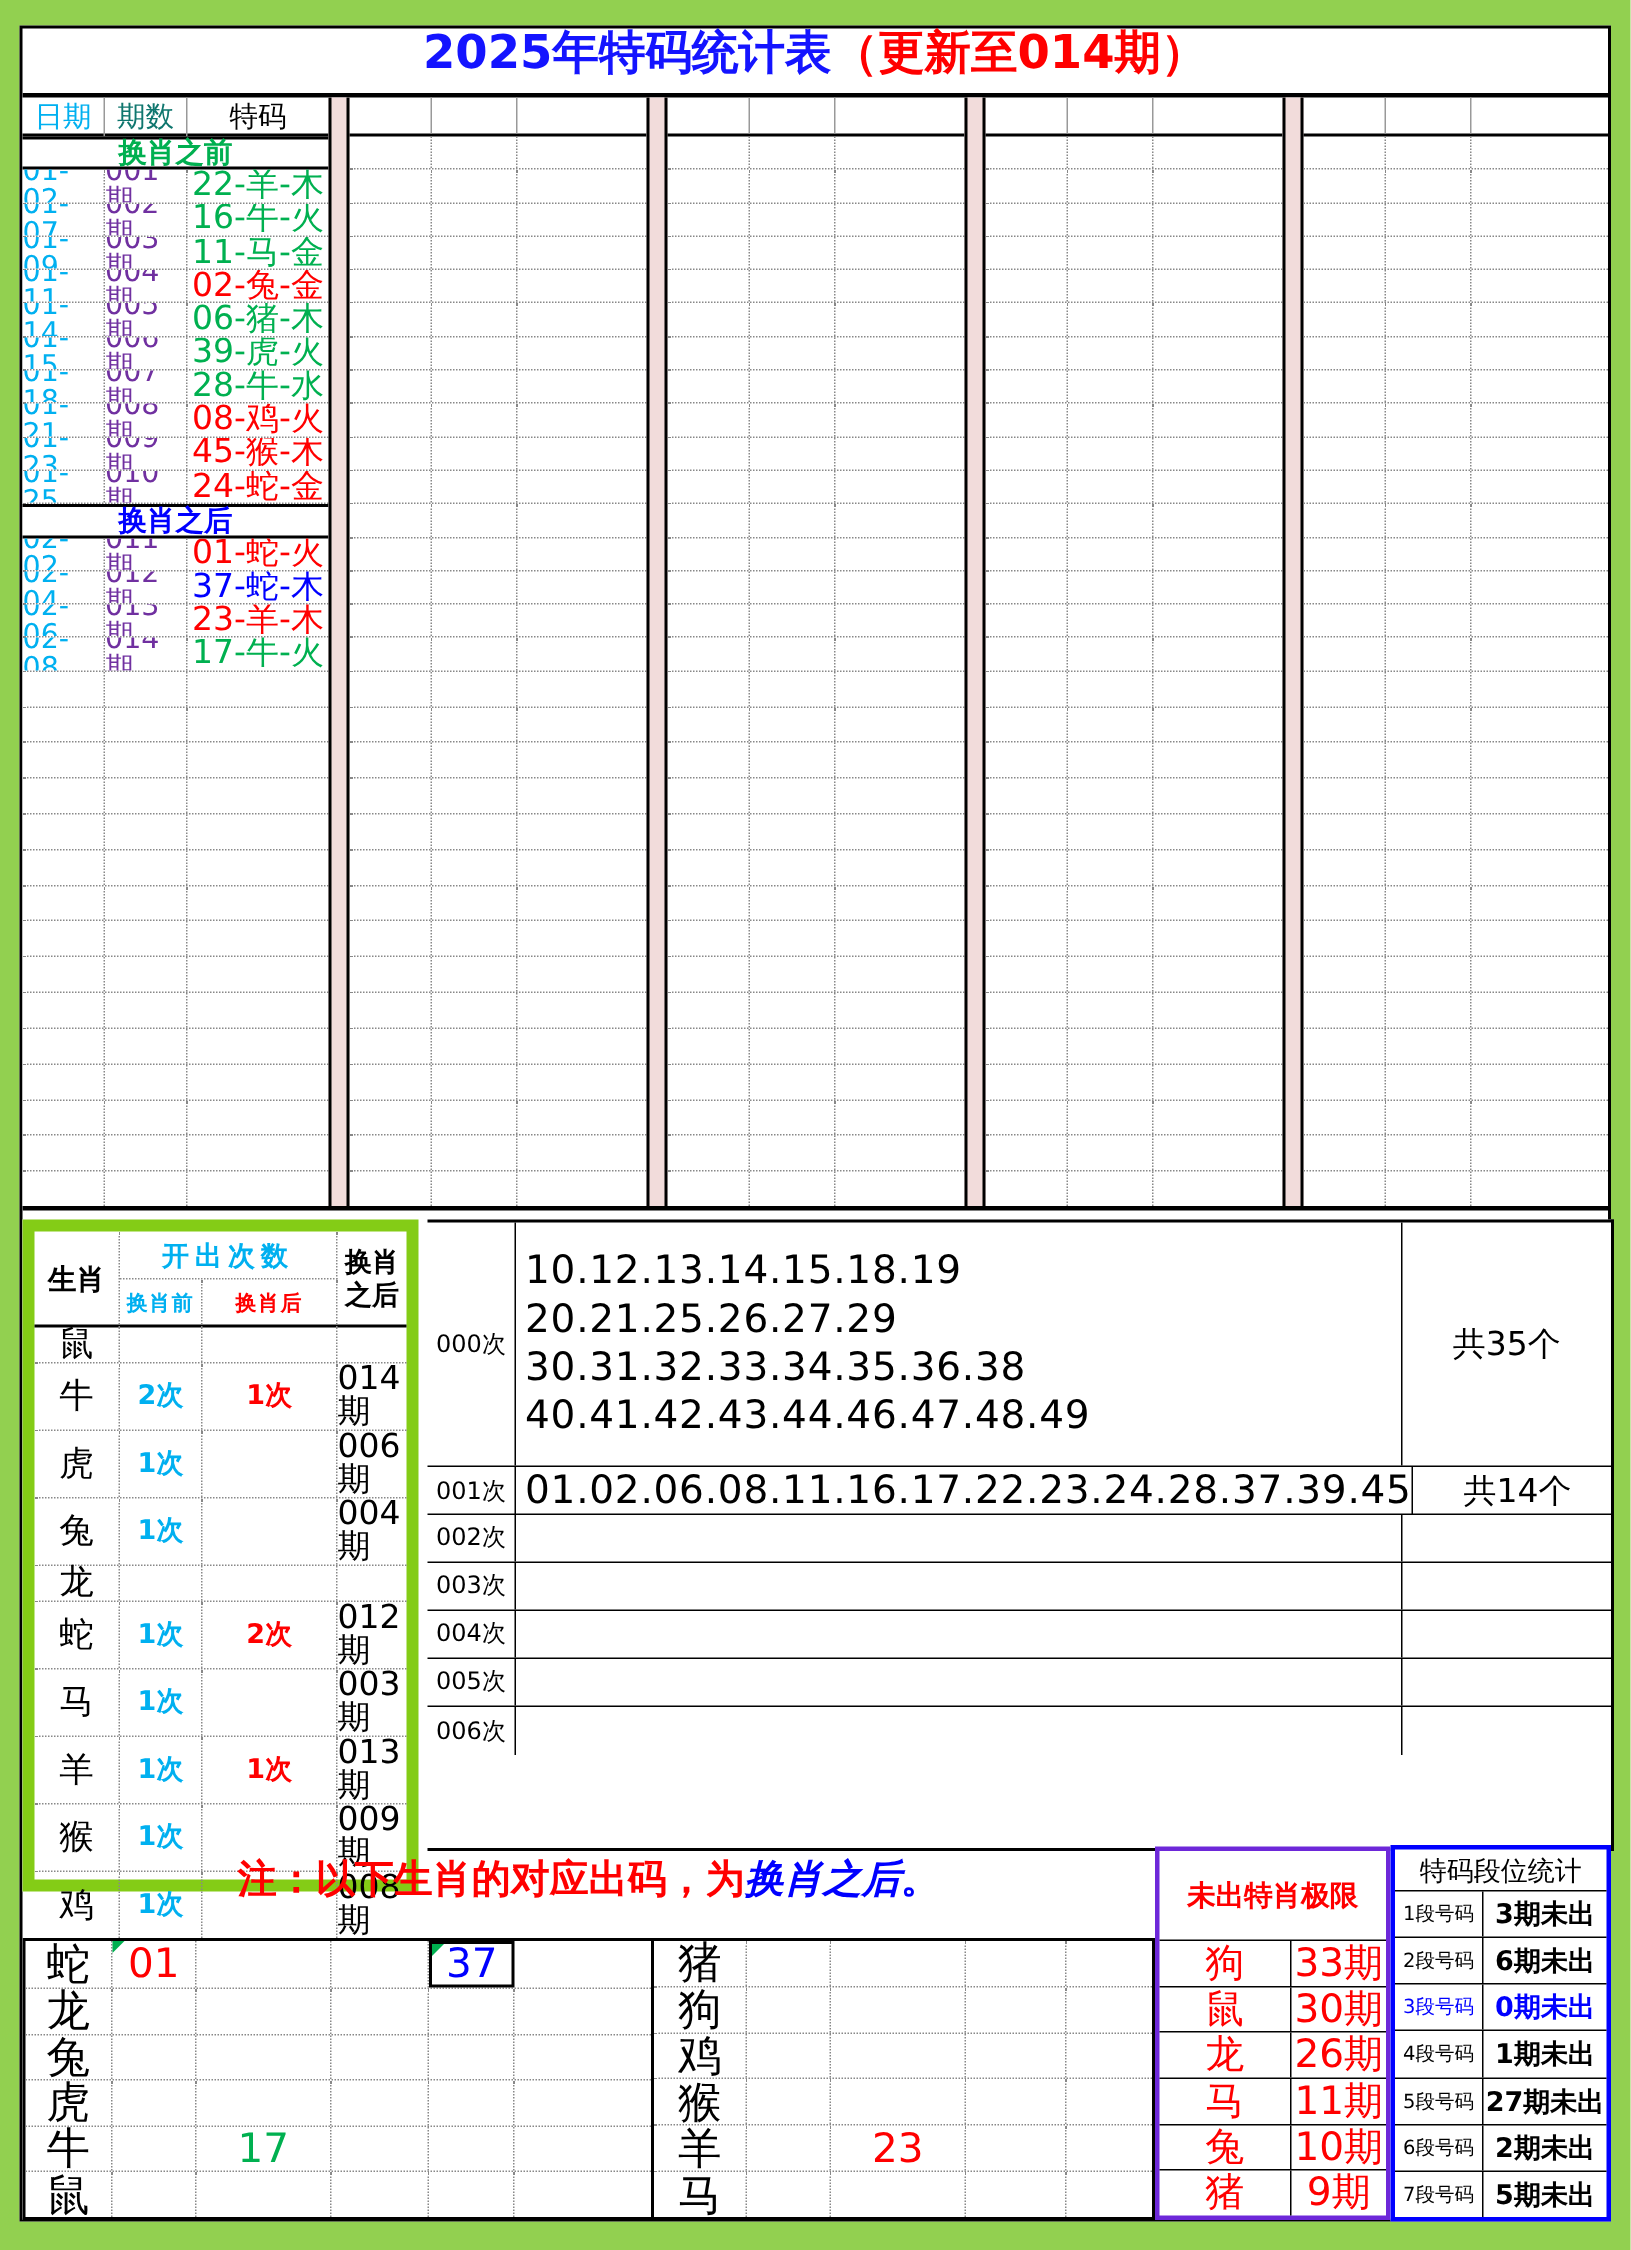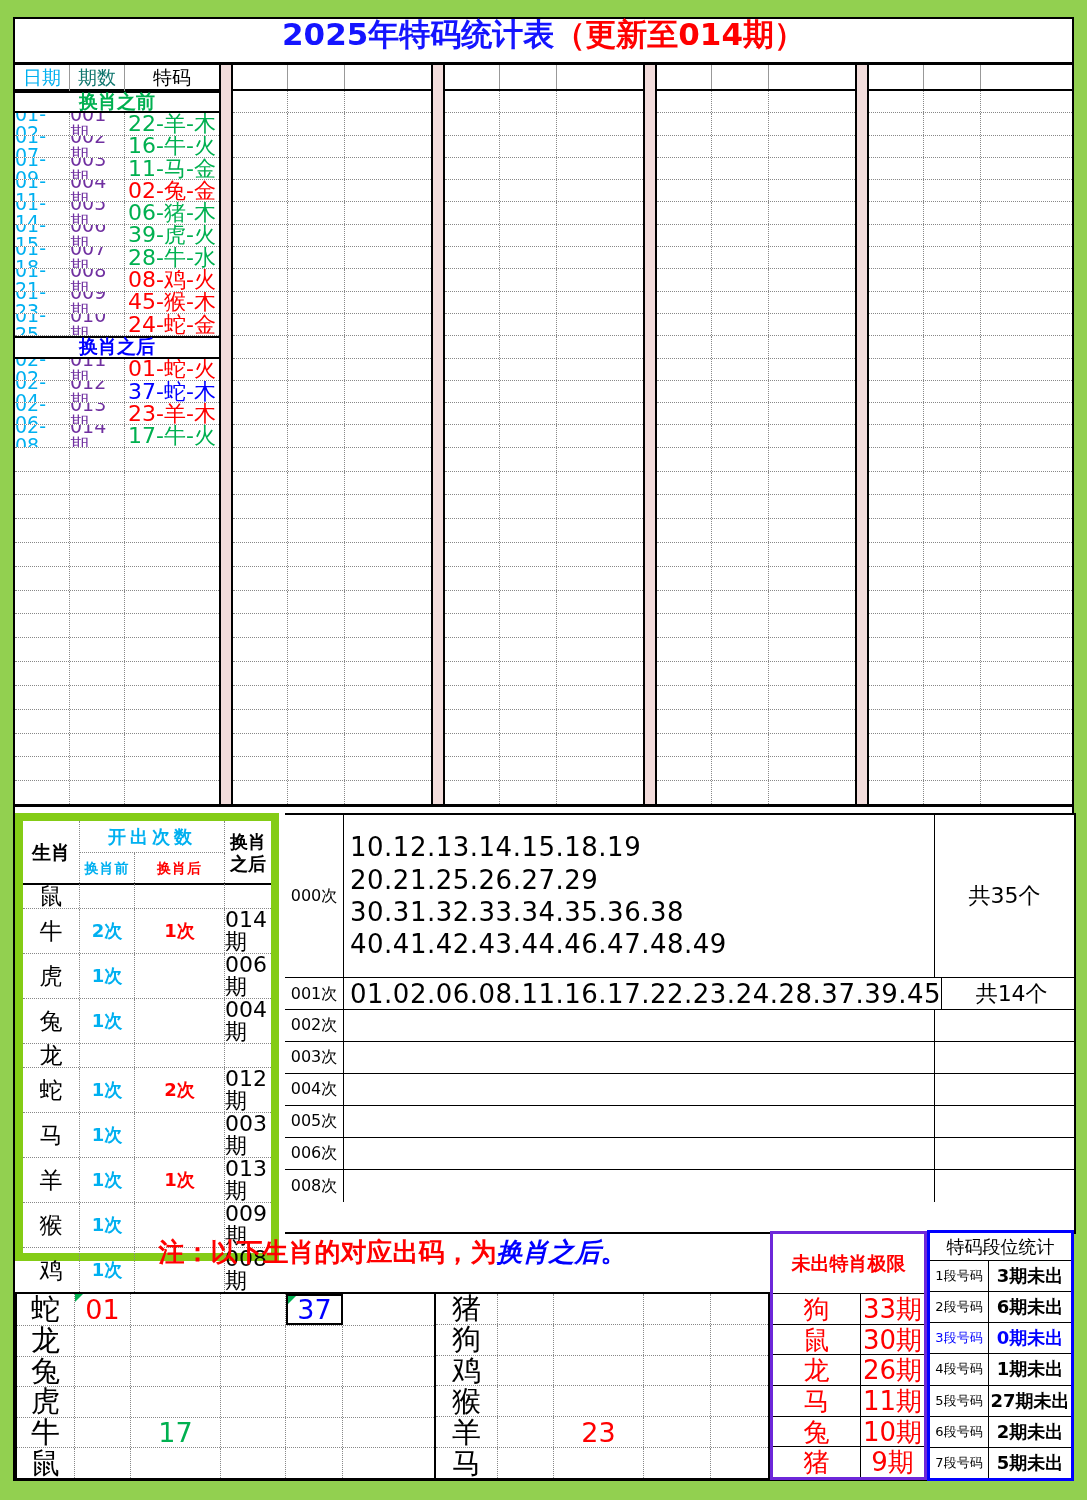--- a/index.html
+++ b/index.html
@@ -1043,25 +1043,20 @@
       <div class="frow">
         <div class="flabel">005次</div>
         <div class="fnums"></div>
         <div class="fcount"></div>
       </div>
       <div class="frow">
         <div class="flabel">006次</div>
         <div class="fnums"></div>
         <div class="fcount"></div>
       </div>
-      <div class="frow">
-        <div class="flabel">008次</div>
-        <div class="fnums"></div>
-        <div class="fcount"></div>
-      </div>
     </div>
 
   <div class="note">
     <span class="n-red">注：以下生肖的对应出码，为</span>
     <span class="n-em">换肖之后</span>
     <span class="n-dot">。</span>
   </div>
 
   <div class="bgrid gridL" id="gridL">
       <div class="brow">

